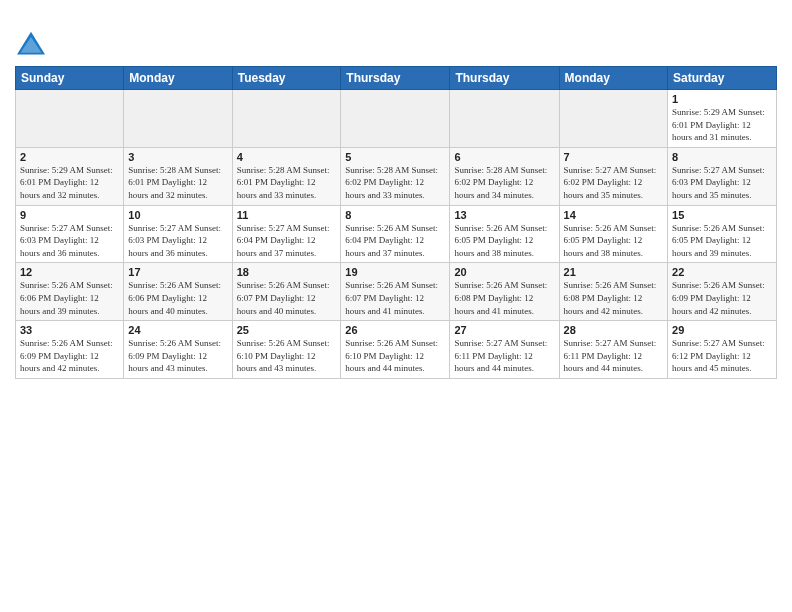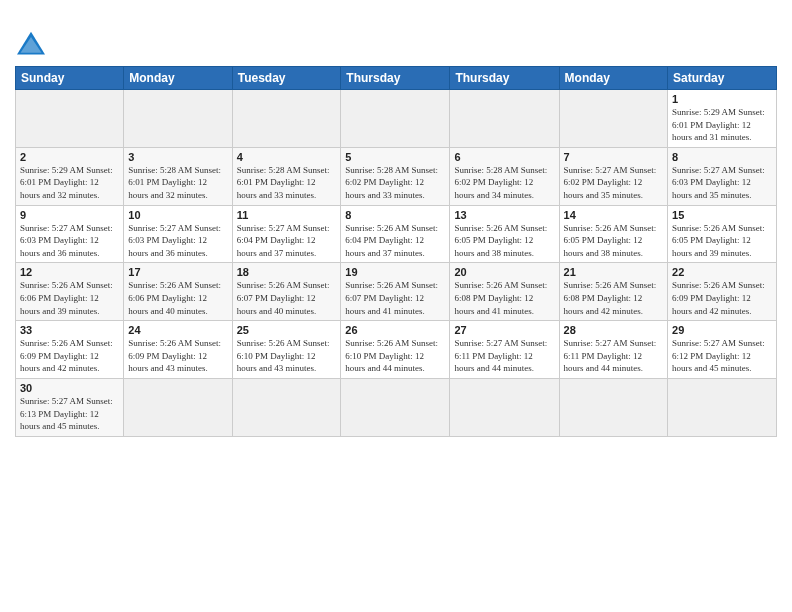--- a/index.html
+++ b/index.html
@@ -353,30 +353,15 @@
 and 44 minutes.</div>
           </td>
           <td>
             <span class="day-num">29</span>
             <div class="day-info">Sunrise: 5:27 AM
 Sunset: 6:12 PM
 Daylight: 12 hours
 and 45 minutes.</div>
           </td>
         </tr>
-        <tr>
-          <td>
-            <span class="day-num">30</span>
-            <div class="day-info">Sunrise: 5:27 AM
-Sunset: 6:13 PM
-Daylight: 12 hours
-and 45 minutes.</div>
-          </td>
-          <td class="empty"></td>
-          <td class="empty"></td>
-          <td class="empty"></td>
-          <td class="empty"></td>
-          <td class="empty"></td>
-          <td class="empty"></td>
-        </tr>
       </tbody>
   </table>
 </div>
 
 </body></html>

